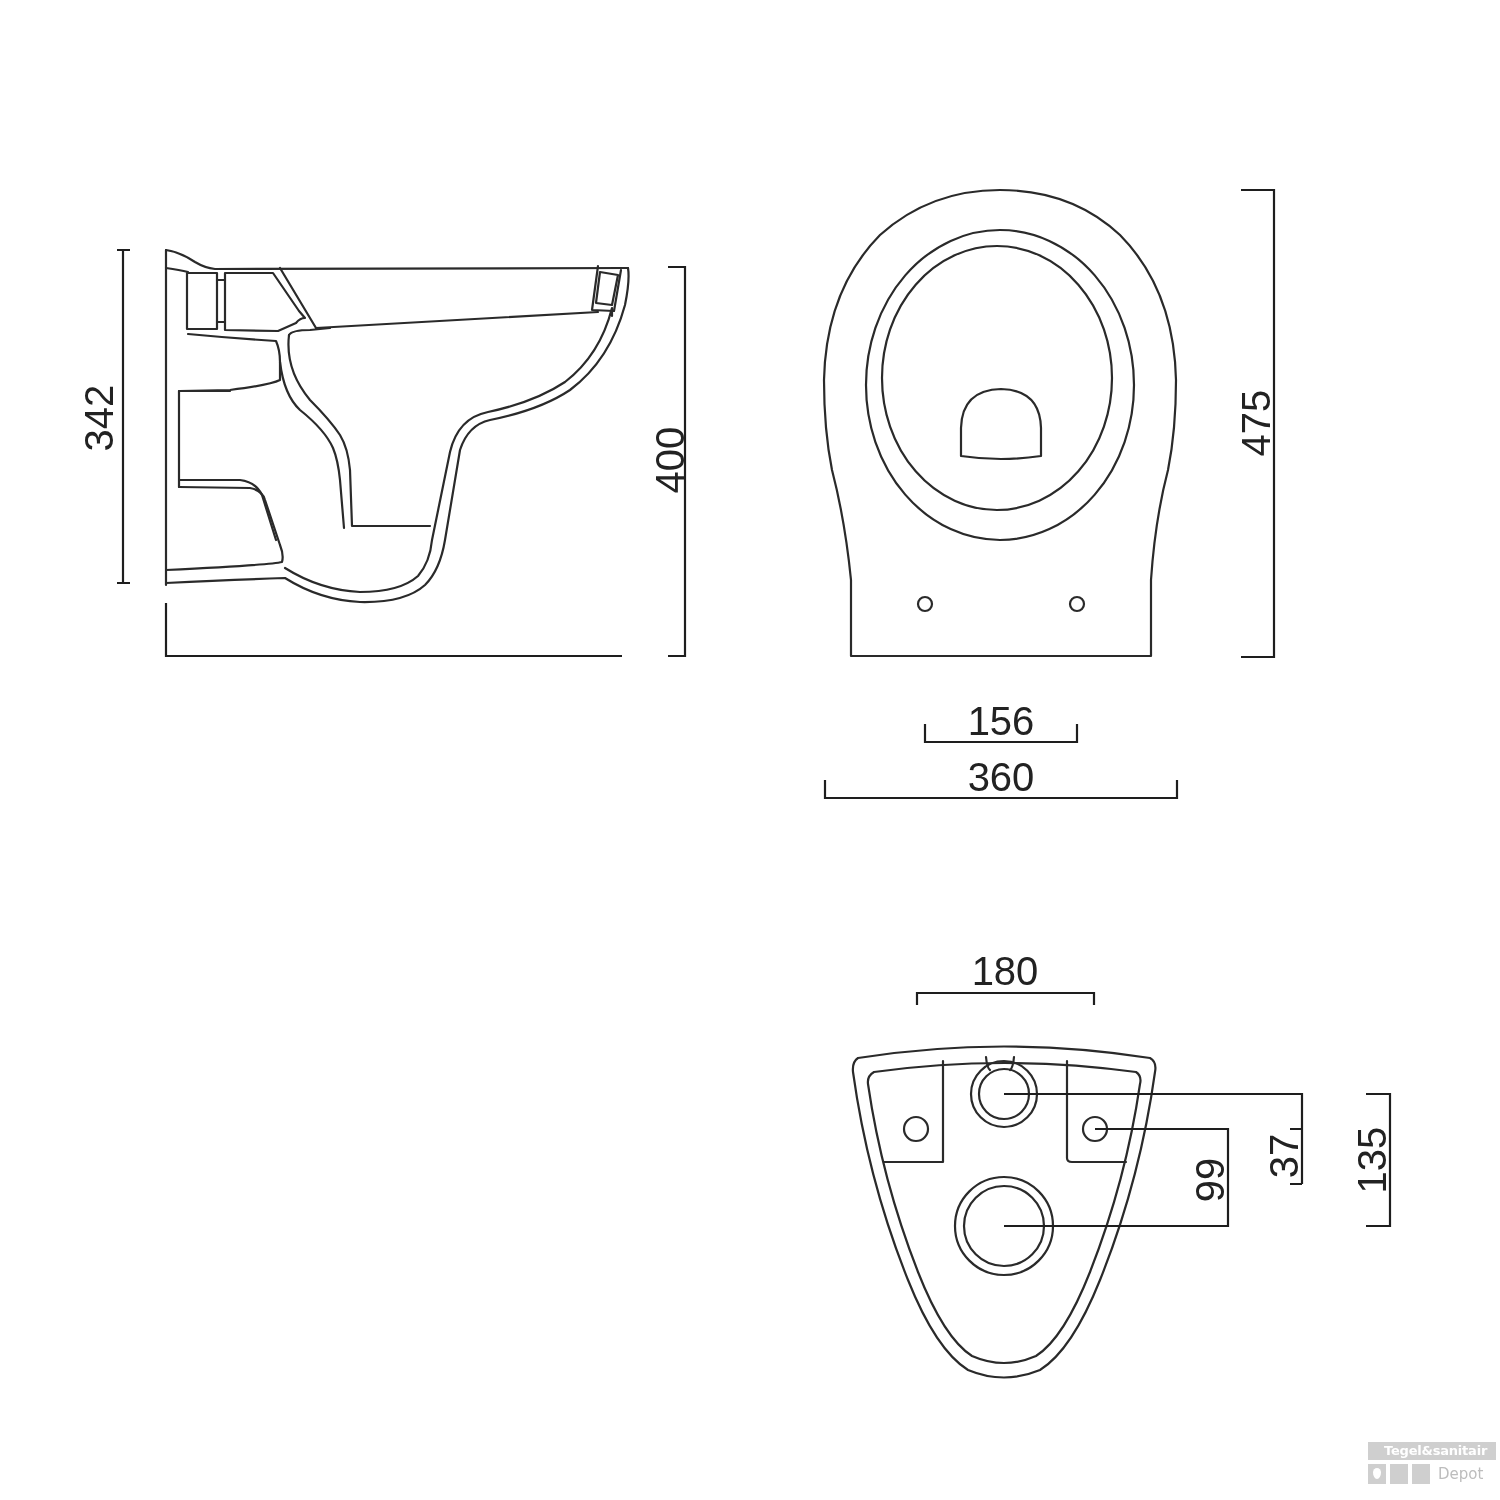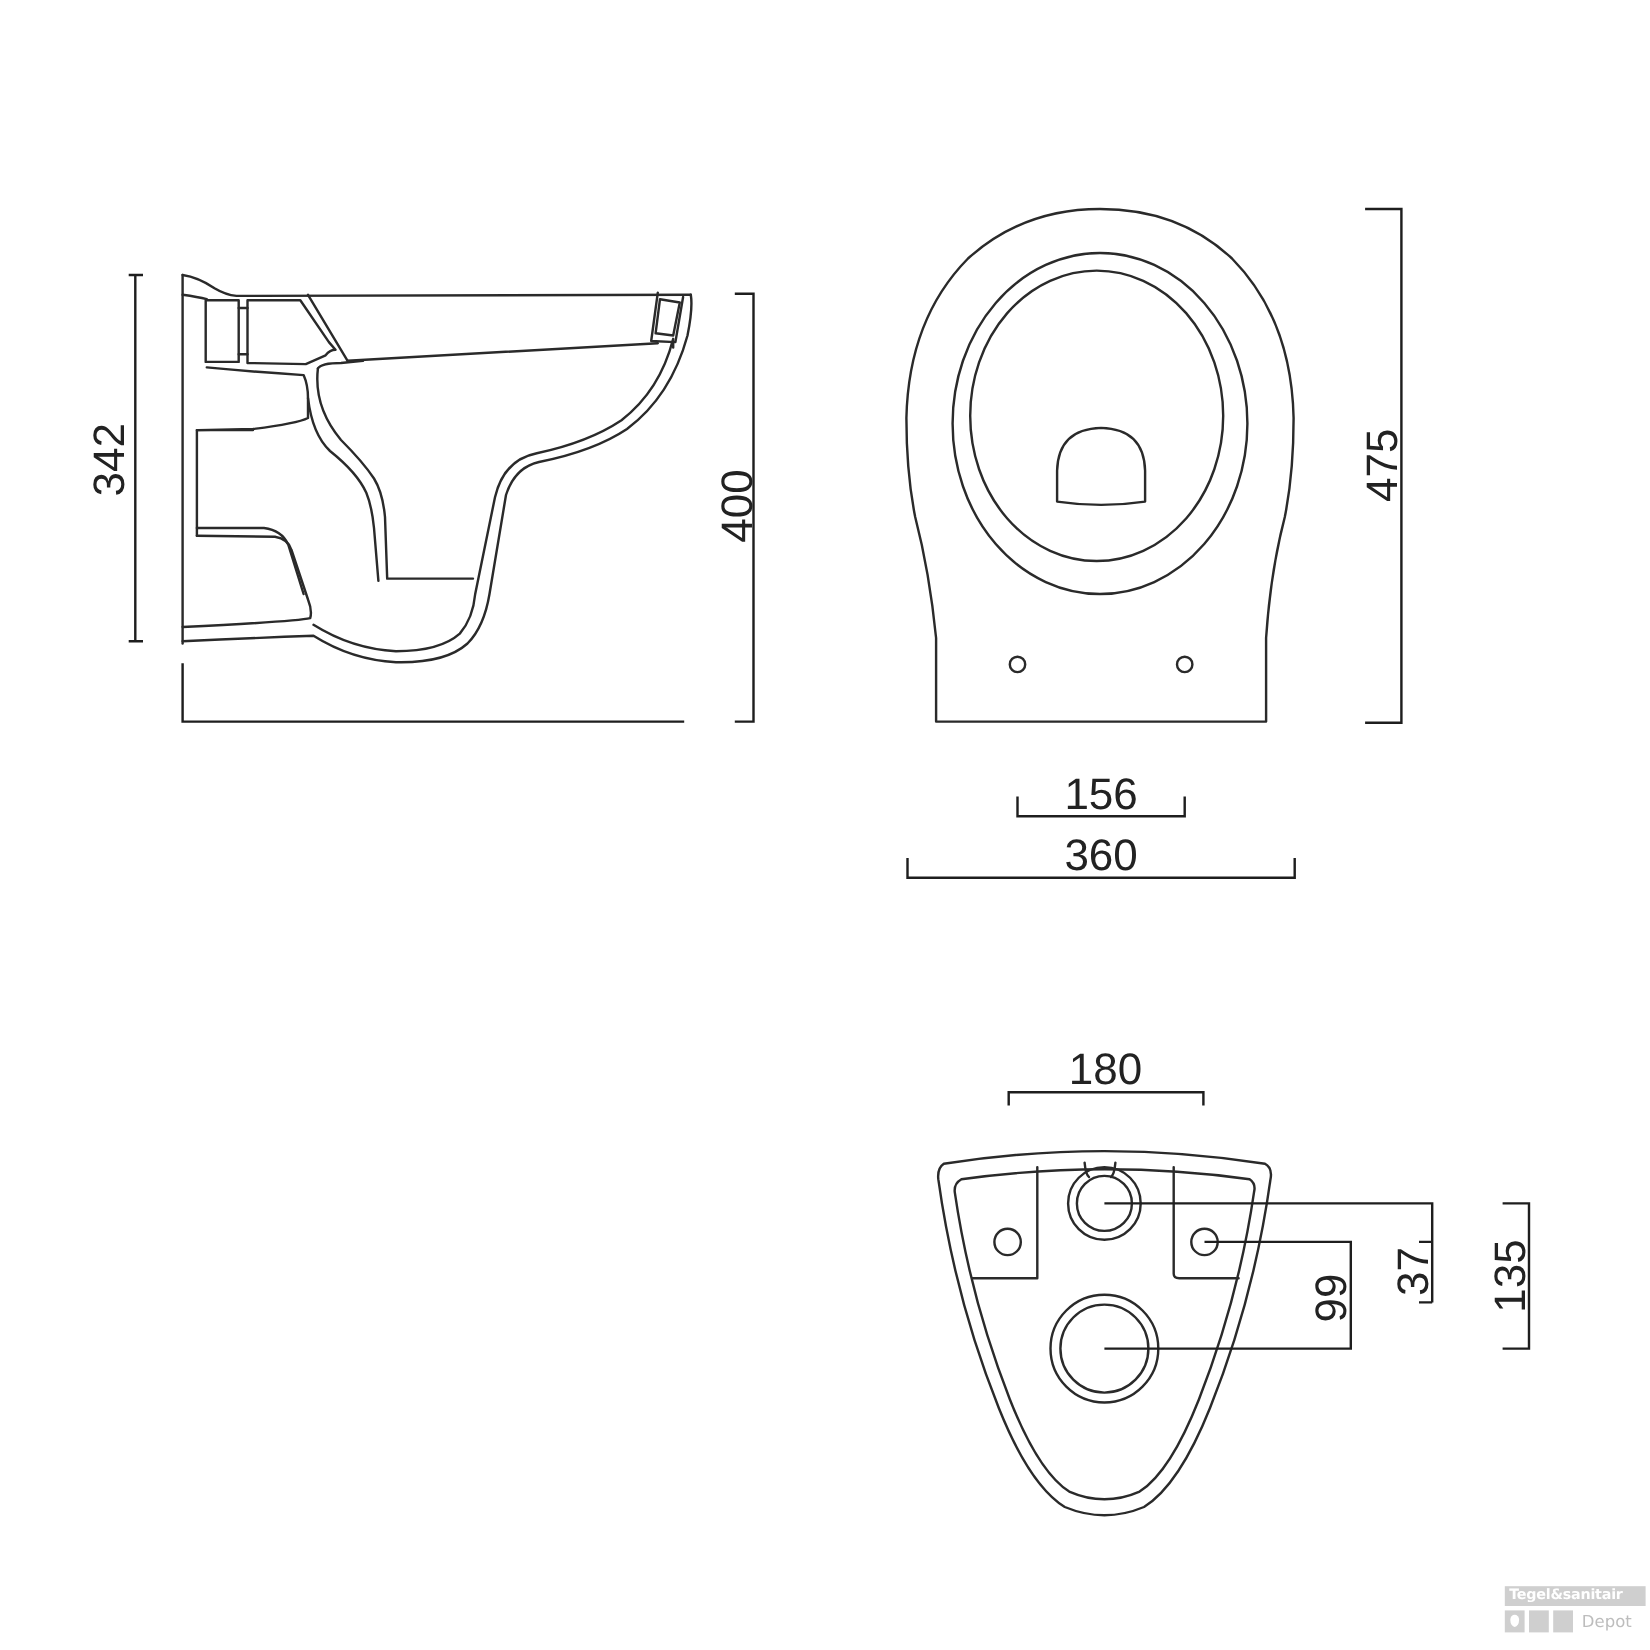--- a/index.html
+++ b/index.html
@@ -2,21 +2,21 @@
 <html><head>
   <meta charset="utf-8">
   <style>
     html, body { margin: 0; padding: 0; background: #ffffff; }
     body { width: 1500px; height: 1500px; position: relative; overflow: hidden; font-family: "Liberation Sans", sans-serif; }
     svg.drawing { position: absolute; left: 0; top: 0; width: 1500px; height: 1500px; }
     .ln { fill: none; stroke: #2a2a2a; stroke-width: 2.2; stroke-linejoin: round; stroke-linecap: round; }
     .dim { fill: none; stroke: #1e1e1e; stroke-width: 2.2; }
     .dim-text { font-family: "Liberation Sans", sans-serif; font-size: 40px; fill: #222222; }
     .logo { position: absolute; left: 1368px; top: 1442px; width: 128px; }
-    .logo-top { background: #cfcfcf; color: #ffffff; font-family: "DejaVu Sans", sans-serif; font-weight: bold; font-size: 13px; line-height: 18px; height: 18px; padding: 0 4px; white-space: nowrap; letter-spacing: -0.2px; }
+    .logo-top { background: #cfcfcf; color: #ffffff; font-family: "DejaVu Sans", sans-serif; font-weight: bold; font-size: 13px; line-height: 18px; height: 18px; padding: 0 16px; white-space: nowrap; letter-spacing: -0.2px; }
     .logo-bottom { display: flex; align-items: center; margin-top: 4px; height: 20px; text-align: right; }
     .logo-sq { width: 18px; height: 20px; background: #cfcfcf; margin-right: 4px; position: relative; }
     .logo-drop { position: absolute; left: 5px; top: 4px; width: 8px; height: 11px; background: #ffffff; border-radius: 50% 50% 50% 50% / 40% 40% 60% 60%; }
     .logo-depot { color: #bdbdbd; font-family: "DejaVu Sans", sans-serif; font-size: 15px; margin-left: 4px; }
   </style>
 </head>
 <body>
 
 <svg class="drawing" viewBox="0 0 1500 1500" xmlns="http://www.w3.org/2000/svg">
 

